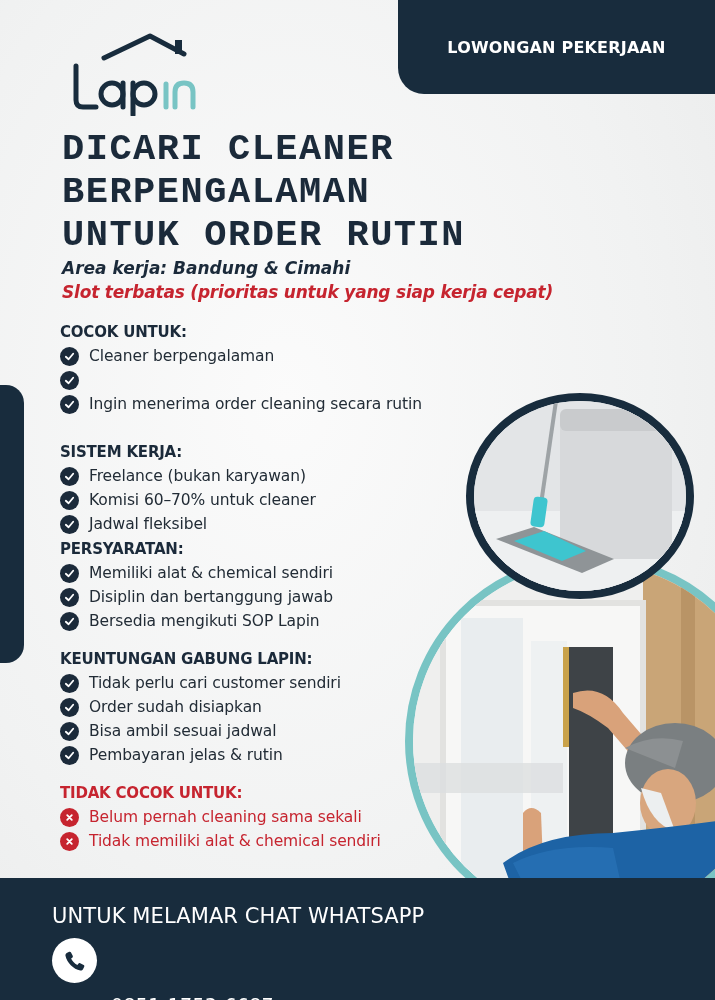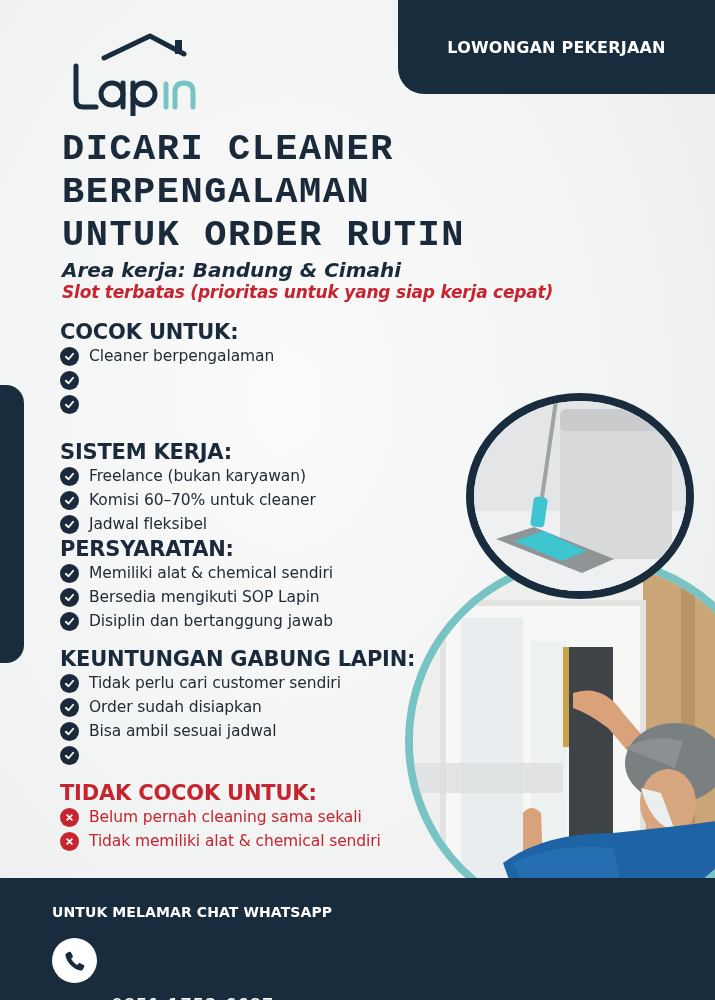--- a/index.html
+++ b/index.html
@@ -35,32 +35,32 @@
   
   .headline {
     position: absolute; left: 62px; top: 128px;
     font-family: Liberation Mono, monospace; font-weight: bold;
     font-size: 37px; line-height: 43px; color: #1b2a3a; letter-spacing: 1.5px;
   }
   .headline div { white-space: nowrap; }
 
   .area {
     position: absolute; left: 62px; top: 258px;
-    font-size: 20px; font-weight: bold; font-style: italic; color: #1b2a3a;
+    font-size: 17px; font-weight: bold; font-style: italic; color: #1b2a3a;
     white-space: nowrap;
   }
   .slot {
     position: absolute; left: 62px; top: 282px;
     font-size: 17px; font-weight: bold; font-style: italic; color: #c6242f;
     white-space: nowrap; letter-spacing: -0.2px;
   }
 
   .section { position: absolute; left: 60px; }
   .section-title {
-    font-size: 21px; font-weight: bold; color: #1b2a3a; height: 24px; line-height: 24px;
+    font-size: 15px; font-weight: bold; color: #1b2a3a; height: 24px; line-height: 24px;
     white-space: nowrap; letter-spacing: -0.2px;
   }
   .section-title.red { color: #c6242f; }
   .item { display: flex; align-items: center; height: 24px; }
   .badge {
     width: 19px; height: 19px; border-radius: 50%; background: #1b2a3a;
     display: flex; align-items: center; justify-content: center; flex: 0 0 19px;
   }
   .badge.red { background: #c6242f; }
   .badge svg { width: 11px; height: 11px; }
@@ -82,21 +82,21 @@
     background: linear-gradient(180deg, #e6e8ea 0%, #dcdfe1 55%, #eef0f1 100%);
   }
 
   
   .bottom-bar {
     position: absolute; left: 0; top: 878px; width: 715px; height: 122px;
     background: #182c3d;
   }
   .apply-text {
     position: absolute; left: 52px; top: 904px; color: #ffffff;
-    font-weight: bold; font-size: 14px; white-space: nowrap; letter-spacing: 0.1px;
+    font-weight: normal; font-size: 21px; white-space: nowrap; letter-spacing: 0.1px;
   }
   .phone-circle {
     position: absolute; left: 52px; top: 938px; width: 45px; height: 45px;
     border-radius: 50%; background: #ffffff; display: flex; align-items: center; justify-content: center;
   }
   .phone-number {
     position: absolute; left: 111px; top: 994px; color: #ffffff;
     font-size: 19px; white-space: nowrap; letter-spacing: 0.3px;
   }
 </style>
@@ -200,20 +200,21 @@
             <path d="M2 6.3 L5 9 L10 3" fill="none" stroke="#fff" stroke-width="2" stroke-linecap="round" stroke-linejoin="round"></path>
           </svg>
         </span>
     </div>
     <div class="item">
       <span class="badge">
           <svg viewBox="0 0 12 12">
             <path d="M2 6.3 L5 9 L10 3" fill="none" stroke="#fff" stroke-width="2" stroke-linecap="round" stroke-linejoin="round"></path>
           </svg>
         </span>
+      <span class="item-label">Ingin menerima order cleaning secara rutin</span>
     </div>
   </div>
 
   <div class="section" style="top:440px;">
     <div class="section-title">SISTEM KERJA:</div>
     <div class="item">
       <span class="badge">
           <svg viewBox="0 0 12 12">
             <path d="M2 6.3 L5 9 L10 3" fill="none" stroke="#fff" stroke-width="2" stroke-linecap="round" stroke-linejoin="round"></path>
           </svg>
@@ -247,29 +248,29 @@
           </svg>
         </span>
       <span class="item-label">Memiliki alat &amp; chemical sendiri</span>
     </div>
     <div class="item">
       <span class="badge">
           <svg viewBox="0 0 12 12">
             <path d="M2 6.3 L5 9 L10 3" fill="none" stroke="#fff" stroke-width="2" stroke-linecap="round" stroke-linejoin="round"></path>
           </svg>
         </span>
+      <span class="item-label">Disiplin dan bertanggung jawab</span>
+    </div>
+    <div class="item">
+      <span class="badge">
+          <svg viewBox="0 0 12 12">
+            <path d="M2 6.3 L5 9 L10 3" fill="none" stroke="#fff" stroke-width="2" stroke-linecap="round" stroke-linejoin="round"></path>
+          </svg>
+        </span>
       <span class="item-label">Bersedia mengikuti SOP Lapin</span>
-    </div>
-    <div class="item">
-      <span class="badge">
-          <svg viewBox="0 0 12 12">
-            <path d="M2 6.3 L5 9 L10 3" fill="none" stroke="#fff" stroke-width="2" stroke-linecap="round" stroke-linejoin="round"></path>
-          </svg>
-        </span>
-      <span class="item-label">Disiplin dan bertanggung jawab</span>
     </div>
   </div>
 
   <div class="section" style="top:647px;">
     <div class="section-title">KEUNTUNGAN GABUNG LAPIN:</div>
     <div class="item">
       <span class="badge">
           <svg viewBox="0 0 12 12">
             <path d="M2 6.3 L5 9 L10 3" fill="none" stroke="#fff" stroke-width="2" stroke-linecap="round" stroke-linejoin="round"></path>
           </svg>
@@ -291,20 +292,21 @@
           </svg>
         </span>
       <span class="item-label">Bisa ambil sesuai jadwal</span>
     </div>
     <div class="item">
       <span class="badge">
           <svg viewBox="0 0 12 12">
             <path d="M2 6.3 L5 9 L10 3" fill="none" stroke="#fff" stroke-width="2" stroke-linecap="round" stroke-linejoin="round"></path>
           </svg>
         </span>
+      <span class="item-label">Pembayaran jelas &amp; rutin</span>
     </div>
   </div>
 
   <div class="section" style="top:781px;">
     <div class="section-title red">TIDAK COCOK UNTUK:</div>
     <div class="item">
       <span class="badge red">
           <svg viewBox="0 0 12 12">
             <path d="M3.5 3.5 L8.5 8.5 M8.5 3.5 L3.5 8.5" fill="none" stroke="#fff" stroke-width="2" stroke-linecap="round"></path>
           </svg>

